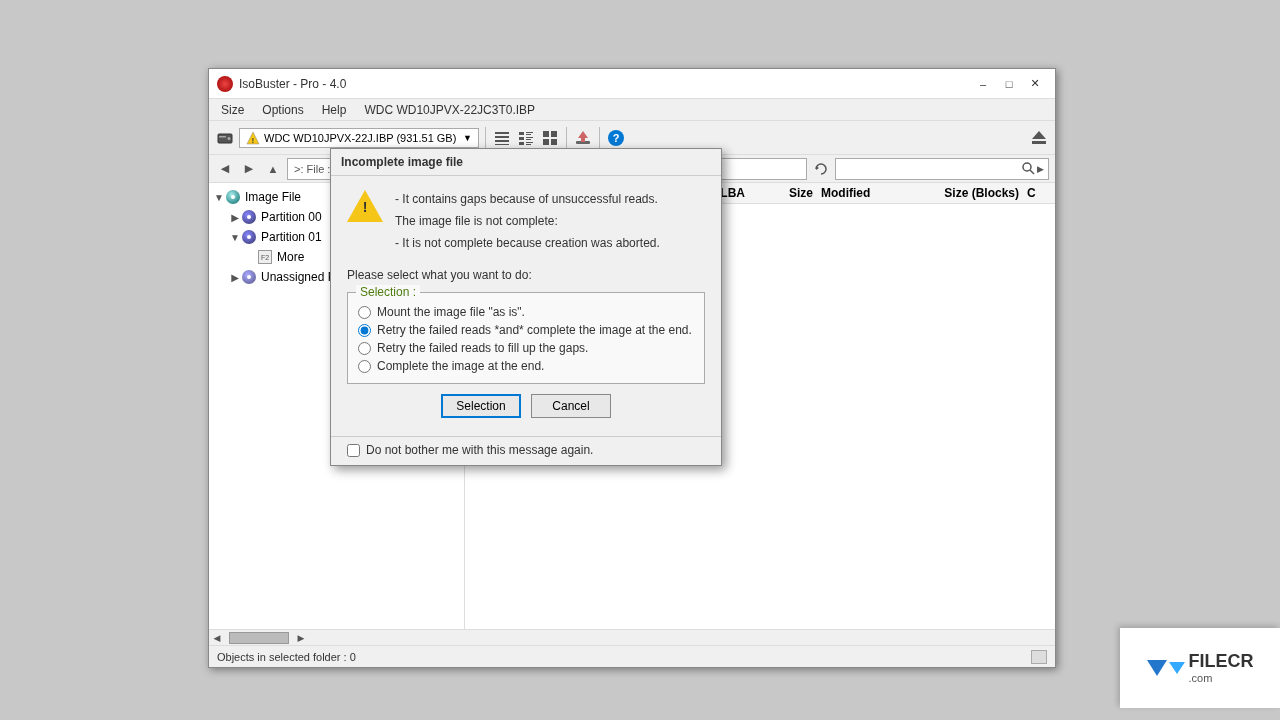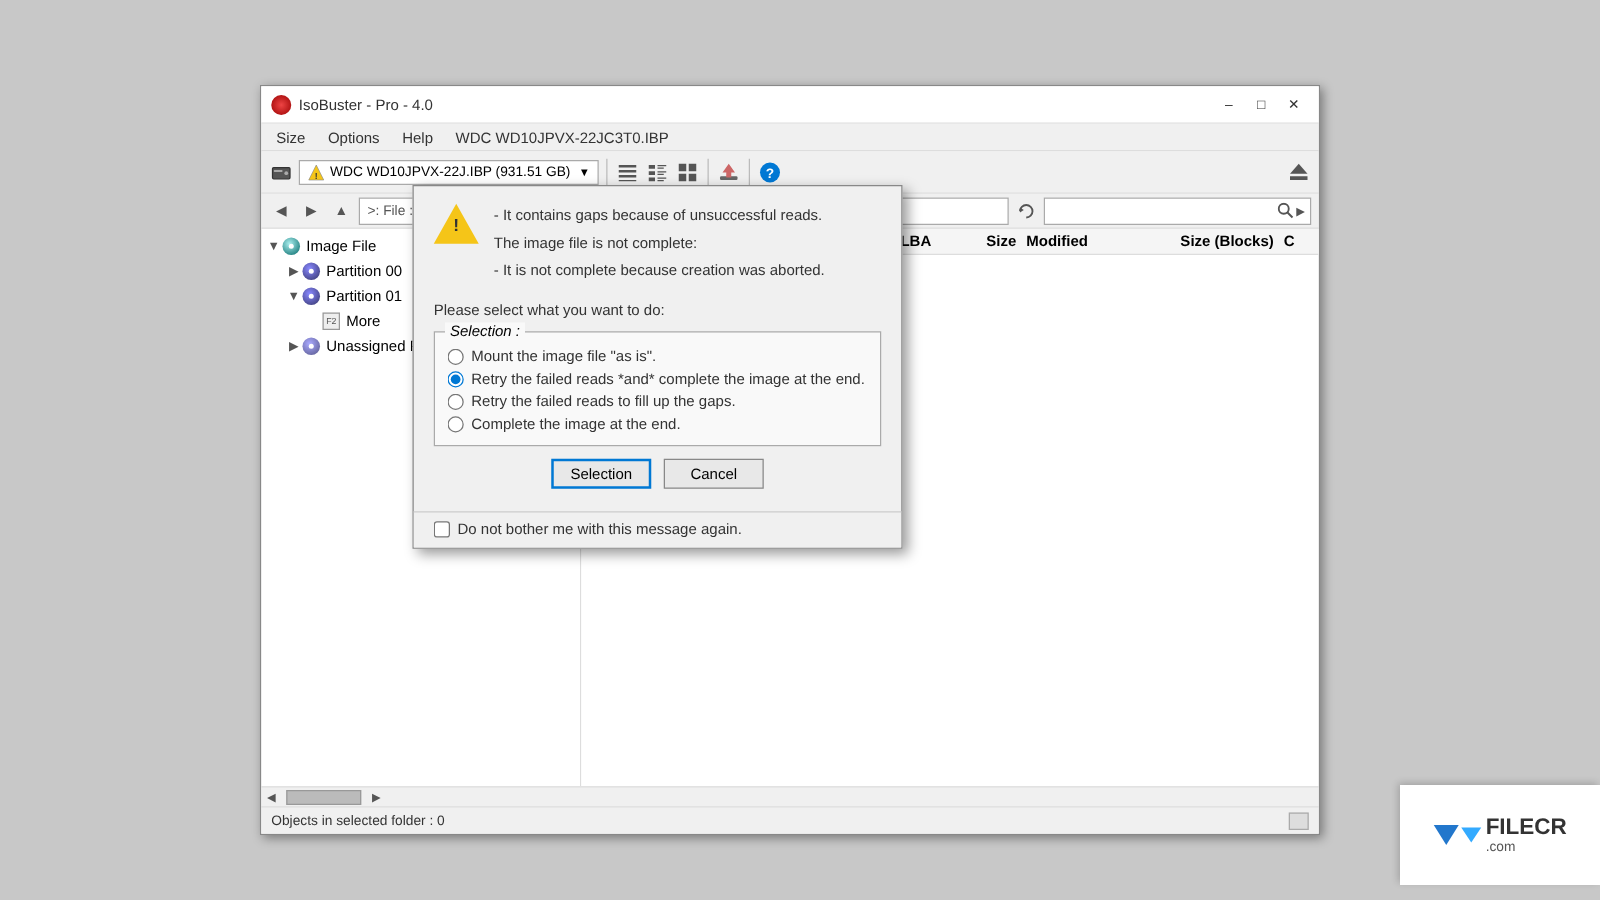--- a/index.html
+++ b/index.html
@@ -397,22 +397,21 @@
       position: relative;
       background: #f9f9f9;
     }
     .selection-legend {
       position: absolute;
       top: -8px;
       left: 8px;
       background: #f9f9f9;
       padding: 0 4px;
       font-size: 12px;
-      color: #000000;
-      font-style: italic;
+      color: #4d7c0f;
     }
     .radio-item {
       display: flex;
       align-items: center;
       gap: 6px;
       margin: 4px 0;
       font-size: 12px;
       color: #333;
     }
     .radio-input {
@@ -692,20 +691,21 @@
   <div class="status-bar">
     <span>Objects in selected folder : 0</span>
     <div style="width:16px;height:14px;background:#ddd;border:1px solid #aaa;cursor:pointer;"></div>
   </div>
 
 </div>
 
 <div class="dialog-overlay">
   <div class="dialog">
 
+    <div class="dialog-title">Incomplete image file</div>
 
     <div class="dialog-body">
 
       <div class="dialog-top">
         <div class="warning-icon">
           <div class="warning-triangle"></div>
           <div class="warning-exclaim">!</div>
         </div>
         <div class="dialog-message">
           <p>- It contains gaps because of unsuccessful reads.</p>

